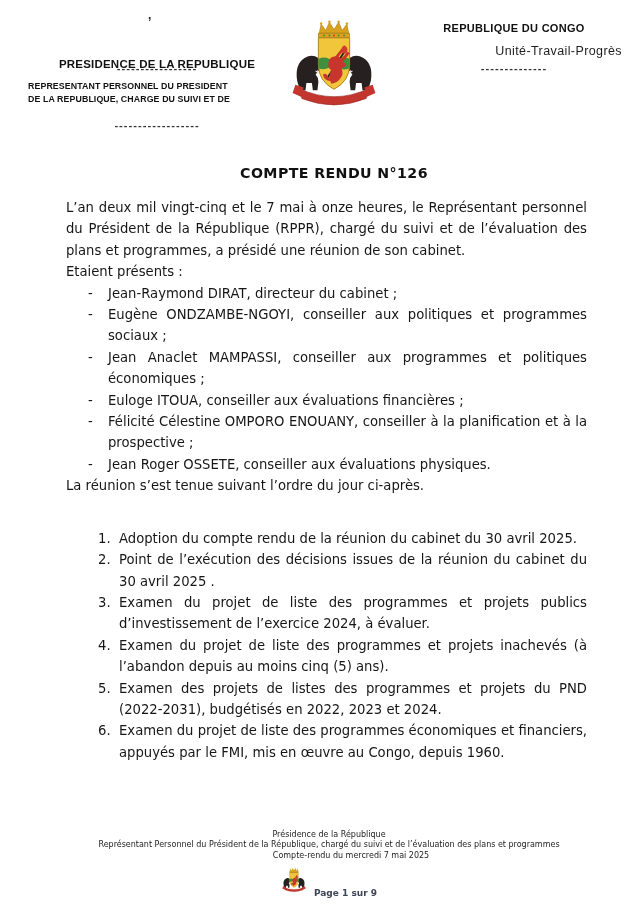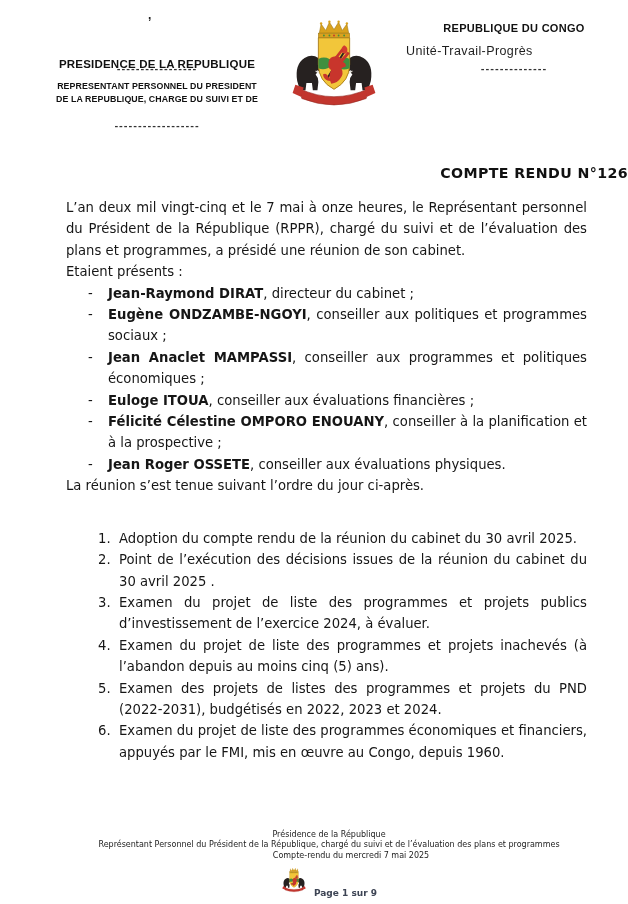--- a/index.html
+++ b/index.html
@@ -25,66 +25,66 @@
     text-align: center; font-family: "Liberation Sans", sans-serif;
     font-weight: bold; font-size: 11.5px; letter-spacing: 0.2px; color: #111; margin-top: 20px;
   }
   .hl-dashes1 {
     position: absolute; left: 28px; top: 64px; width: 258px;
     text-align: center; font-size: 9px; font-weight: bold; color: #333;
     letter-spacing: 1px;
   }
   .hl-sub {
     position: absolute; left: 28px; top: 80px; width: 258px;
-    text-align: center; font-family: "Liberation Sans", sans-serif;
+    font-family: "Liberation Sans", sans-serif;
     font-weight: bold; font-size: 8.8px; line-height: 13px;
     letter-spacing: 0.1px; color: #111;
   }
   .hl-dashes2 {
     position: absolute; left: 28px; top: 121px; width: 258px;
     text-align: center; font-size: 9px; font-weight: bold; color: #333;
     letter-spacing: 1px;
   }
   .emblem { position: absolute; left: 288px; top: 20px; }
   .hr-country {
     position: absolute; left: 406px; top: 22px; width: 216px;
     text-align: center; font-family: "Liberation Sans", sans-serif;
     font-weight: bold; font-size: 11px; letter-spacing: 0.3px; color: #111;
   }
   .hr-motto {
     position: absolute; left: 406px; top: 44px; width: 216px;
-    text-align: left; font-family: "Liberation Sans", sans-serif;
+    text-align: right; font-family: "Liberation Sans", sans-serif;
     font-weight: normal; font-size: 12.5px; letter-spacing: 0.4px; color: #1e1e1e;
   }
   .hr-dashes {
     position: absolute; left: 406px; top: 64px; width: 216px;
     text-align: center; font-size: 9px; font-weight: bold; color: #333;
     letter-spacing: 1px;
   }
   
   .doc-title {
-    margin-top: 12px; text-align: right;
+    margin-top: 12px; text-align: center;
     font-weight: bold; font-size: 14.2px; line-height: 23px;
     letter-spacing: 0.4px; color: #111; padding-left: 40px;
   }
   
   .content {
     margin: 12px 0 0 66px; width: 521px;
     font-size: 13.2px; line-height: 21.4px; color: #161616;
   }
   .para { text-align: justify; }
   .attendees { list-style: none; }
   .attendees li {
     padding-left: 42px; text-align: justify;
   }
   .attendees .marker {
     display: inline-block; width: 20px; margin-left: -20px;
     color: #161616;
   }
-  .attendees .name { font-weight: bold; margin-top: 24px; }
+  .attendees .name { font-weight: normal; margin-top: 24px; }
   .agenda { list-style: none; margin-top: 31px; }
   .agenda li {
     padding-left: 53px; text-align: justify;
   }
   .agenda .num {
     display: inline-block; width: 21px; margin-left: -21px;
   }
   
   .footer {
     position: absolute; left: 15px; bottom: 0; width: 628px; text-align: center;

